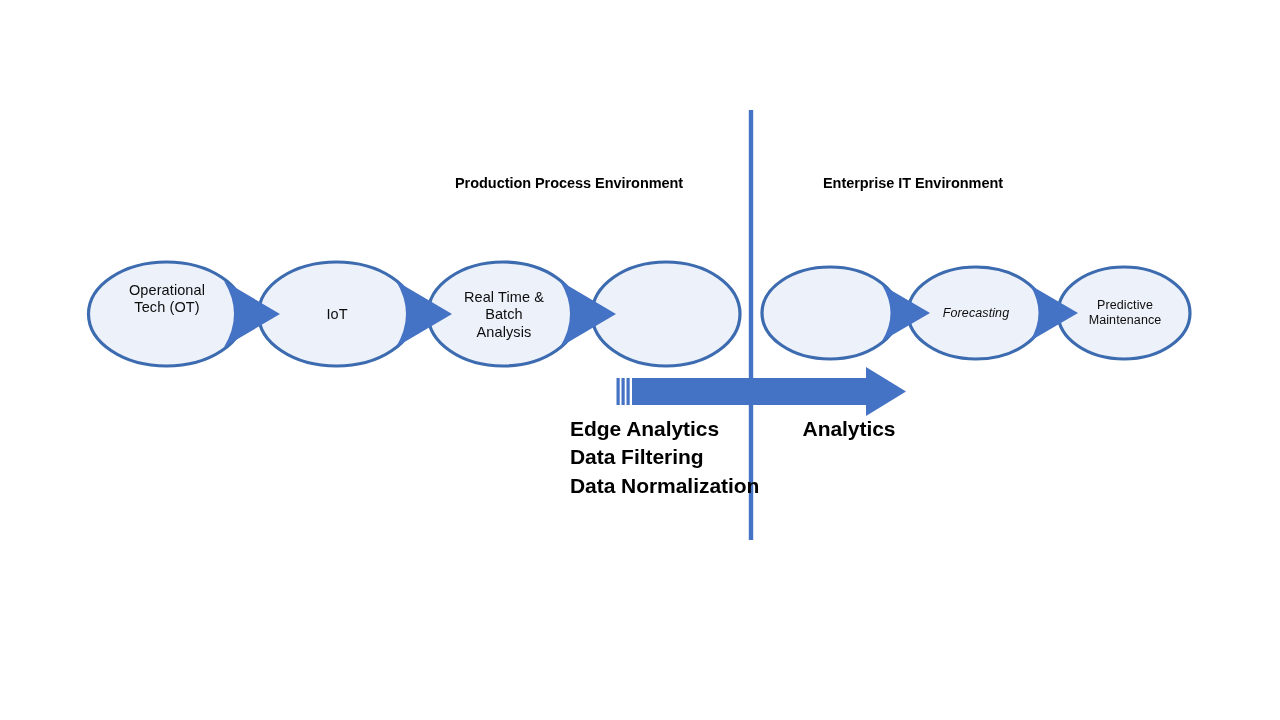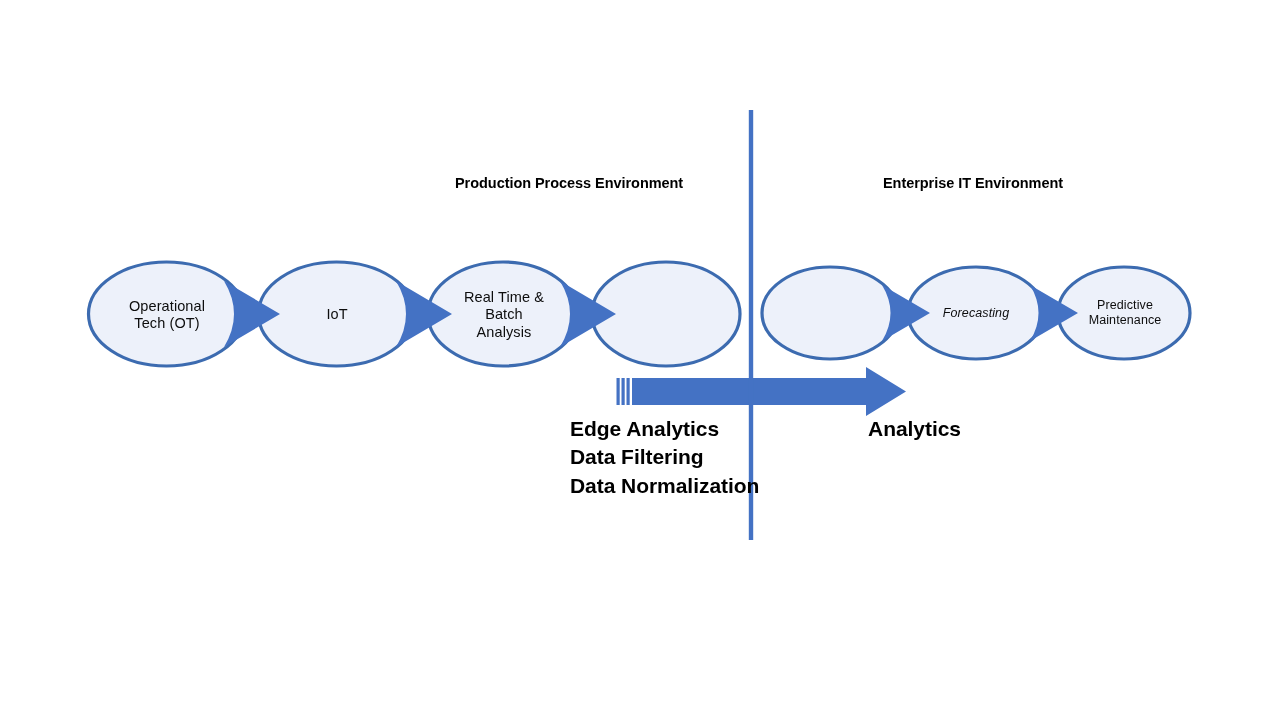--- a/index.html
+++ b/index.html
@@ -105,38 +105,38 @@
       <path d="M 632 378 L 866 378 L 866 367 L 906 391.5 L 866 416 L 866 405 L 632 405 Z" fill="#4472C4"></path>
     </g>
 
     <rect x="748.8" y="110" width="4.4" height="430" fill="#4472C4"></rect>
   </svg>
 
   <div class="overlay-layer">
 
     <div class="bold-label env-label" style="left:455px; top:174px; width:290px; text-align:left;">Production Process Environment</div>
 
-    <div class="bold-label env-label" style="left:763px; top:174px; width:300px; text-align:right;">Enterprise IT Environment</div>
+    <div class="bold-label env-label" style="left:763px; top:174px; width:300px; text-align:center;">Enterprise IT Environment</div>
 
-    <div class="node-label lg" style="left:96px; top:288px; width:142px; height:54px;">Operational
+    <div class="node-label lg" style="left:96px; top:272px; width:142px; height:54px;">Operational
 Tech (OT)</div>
 
     <div class="node-label lg" style="left:440px; top:281px; width:128px; height:68px;">Real Time &amp;
 Batch
 Analysis</div>
 
     <div class="node-label lg" style="left:266px; top:288px; width:142px; height:54px;">IoT</div>
 
 
 
     <div class="node-label sm" style="left:916px; top:295px; width:120px; height:36px;font-style:italic;">Forecasting</div>
 
     <div class="node-label sm" style="left:1066px; top:288px; width:118px; height:50px;">Predictive
 Maintenance</div>
 
     <div class="bold-label ann-label" style="left:570px; top:415px; width:200px; text-align:left;">Edge Analytics
 Data Filtering
 Data Normalization</div>
 
-    <div class="bold-label ann-label" style="left:769px; top:415px; width:160px; text-align:right;margin-left:32px;">Analytics</div>
+    <div class="bold-label ann-label" style="left:769px; top:415px; width:160px; text-align:center;">Analytics</div>
 
   </div>
 </div>
 
 </body></html>

